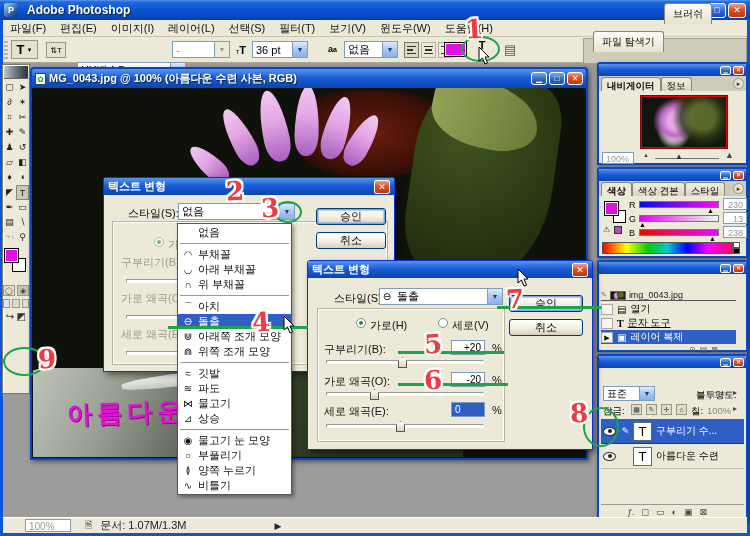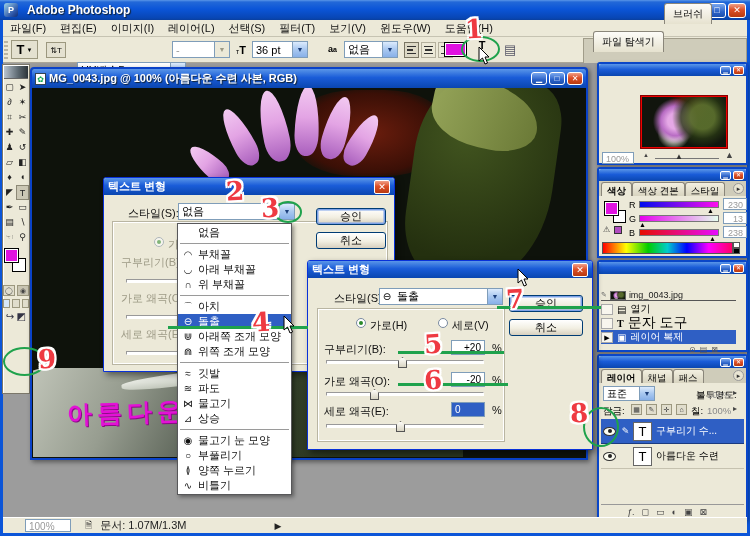--- a/index.html
+++ b/index.html
@@ -418,20 +418,25 @@
     <span class="abs dlabel" style="left:184px;top:143px;">%</span>
     <div class="abs groove" style="left:18px;top:163px;width:158px;"></div>
     <div class="thumb" style="left:88px;top:160px;"></div>
   </div>
 
   <div class="abs palette" style="top:62px;height:103px;">
     <div class="ptitle">
       <div class="pbtn">▁</div>
       <div class="pbtn close">✕</div>
     </div>
+    <div class="ptabs">
+      <div class="ptab active">내비게이터</div>
+      <div class="ptab">정보</div>
+      <div class="pmenu">▸</div>
+    </div>
     <div class="miniflower" style="position:absolute;left:42px;top:32px;width:86px;height:52px;border:1px solid #e00;outline:1px solid #800;"></div>
     <div class="abs field" style="left:3px;top:88px;width:32px;height:12px;color:#999;text-align:left;font-size:9px;">100%</div>
     <span class="abs" style="left:44px;top:88px;font-size:6px;color:#444;">▲</span>
     <div class="abs" style="left:56px;top:94px;width:64px;height:1px;background:#777;"></div>
     <span class="abs" style="left:76px;top:88px;font-size:8px;color:#333;">▲</span>
     <span class="abs" style="left:126px;top:86px;font-size:9px;color:#444;">▲</span>
   </div>
 
   <div class="abs palette" style="top:167px;height:91px;">
     <div class="ptitle">
@@ -476,44 +481,38 @@
       <span style="font-size:9px;color:#222;">img_0043.jpg</span>
     </div>
     <div class="abs" style="left:2px;top:40px;width:135px;height:14px;display:flex;align-items:center;gap:4px;">
       <span style="width:12px;height:11px;border:1px solid #aaa;background:#f8f6ee;"></span>
       <span style="font-size:10px;">▤</span>
       <span style="font-size:10px;">열기</span>
     </div>
     <div class="abs" style="left:2px;top:54px;width:135px;height:14px;display:flex;align-items:center;gap:4px;">
       <span style="width:12px;height:11px;border:1px solid #aaa;background:#f8f6ee;"></span>
       <b style="font-size:10px;font-family:'Liberation Serif',serif;">T</b>
-      <span style="font-size:14px;">문자 도구</span>
+      <span style="font-size:10px;text-decoration:underline;">문자 도구</span>
     </div>
     <div class="abs" style="left:2px;top:68px;width:135px;height:14px;display:flex;align-items:center;gap:4px;background:#2f5fc4;color:#fff;">
       <span style="width:12px;height:11px;border:1px solid #aaa;background:#f8f6ee;color:#000;font-size:7px;line-height:10px;text-align:center;">▶</span>
       <span style="font-size:10px;">▣</span>
       <span style="font-size:10px;">레이어 복제</span>
     </div>
     <div class="abs" style="left:90px;top:83px;display:flex;gap:4px;font-size:8px;color:#555;">
       <span>⊙</span>
       <span>▤</span>
       <span>⊠</span>
     </div>
   </div>
 
   <div class="abs palette" style="top:354px;height:166px;">
     <div class="ptitle">
       <div class="pbtn">▁</div>
       <div class="pbtn close">✕</div>
-    </div>
-    <div class="ptabs">
-      <div class="ptab active">레이어</div>
-      <div class="ptab">채널</div>
-      <div class="ptab">패스</div>
-      <div class="pmenu">▸</div>
     </div>
     <div class="abs combo" style="left:4px;top:30px;width:52px;height:15px;font-size:10px;">
       <span class="ctext">표준</span>
       <span class="carrow">▼</span>
     </div>
     <span class="abs" style="left:62px;top:33px;font-size:9.5px;margin-left:35px;">불투명도:</span>
     <span class="abs" style="left:108px;top:33px;font-size:9.5px;color:#888;">100%</span>
     <span class="abs" style="left:134px;top:32px;font-size:8px;color:#444;">▸</span>
     <span class="abs" style="left:4px;top:49px;font-size:9.5px;">잠금:</span>
     <div class="abs" style="left:32px;top:48px;display:flex;gap:4px;font-size:8px;color:#555;">

